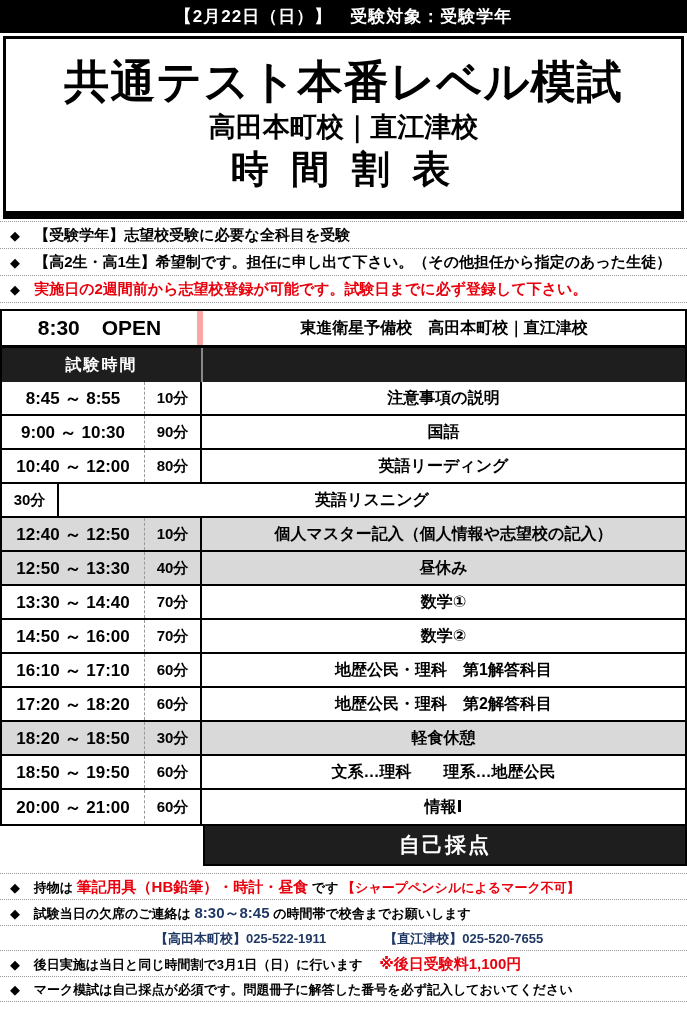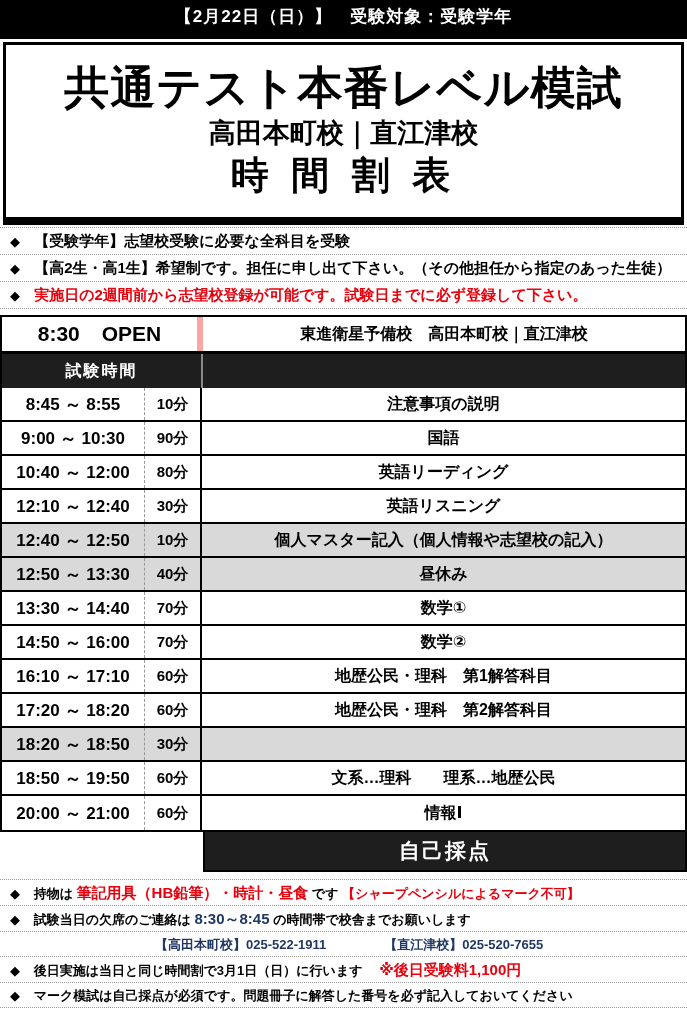--- a/index.html
+++ b/index.html
@@ -3,21 +3,21 @@
 <meta charset="utf-8">
 <style>
   * { margin:0; padding:0; box-sizing:border-box; }
   html,body { background:#fff; }
   body {
     width:687px; height:1024px; margin:0 auto; overflow:hidden;
     font-family:"Liberation Sans","DejaVu Sans",sans-serif;
     font-weight:bold; color:#000;
   }
   .top-bar {
-    height:39px; background:#000; color:#fff; text-align:center;
+    height:33px; background:#000; color:#fff; text-align:center;
     line-height:33px; font-size:17px; letter-spacing:1px;
   }
   .title-box {
     margin:3px 3px 0; border:3px solid #000; border-bottom-width:8px;
     text-align:center; padding:16px 16px 8px; height:183px;
   }
   .main-title { font-size:45px; line-height:54px; letter-spacing:1px; }
   .campus-line { font-size:27px; line-height:36px; }
   .sub-title { font-size:38px; line-height:48px; letter-spacing:6px; }
 
@@ -129,21 +129,20 @@
       <div class="time-cell">9:00 ～ 10:30</div>
       <div class="dur-cell">90分</div>
       <div class="subject-cell">国語</div>
     </div>
     <div class="trow drow">
       <div class="time-cell">10:40 ～ 12:00</div>
       <div class="dur-cell">80分</div>
       <div class="subject-cell">英語リーディング</div>
     </div>
     <div class="trow drow">
-      <div class="time-cell">12:10 ～ 12:40</div>
       <div class="dur-cell">30分</div>
       <div class="subject-cell">英語リスニング</div>
     </div>
     <div class="trow drow gray">
       <div class="time-cell">12:40 ～ 12:50</div>
       <div class="dur-cell">10分</div>
       <div class="subject-cell">個人マスター記入（個人情報や志望校の記入）</div>
     </div>
     <div class="trow drow gray">
       <div class="time-cell">12:50 ～ 13:30</div>
@@ -166,20 +165,21 @@
       <div class="subject-cell">地歴公民・理科　第1解答科目</div>
     </div>
     <div class="trow drow">
       <div class="time-cell">17:20 ～ 18:20</div>
       <div class="dur-cell">60分</div>
       <div class="subject-cell">地歴公民・理科　第2解答科目</div>
     </div>
     <div class="trow drow gray">
       <div class="time-cell">18:20 ～ 18:50</div>
       <div class="dur-cell">30分</div>
+      <div class="subject-cell">軽食休憩</div>
     </div>
     <div class="trow drow">
       <div class="time-cell">18:50 ～ 19:50</div>
       <div class="dur-cell">60分</div>
       <div class="subject-cell">文系…理科　　理系…地歴公民</div>
     </div>
     <div class="trow drow">
       <div class="time-cell">20:00 ～ 21:00</div>
       <div class="dur-cell">60分</div>
       <div class="subject-cell">情報Ⅰ</div>

